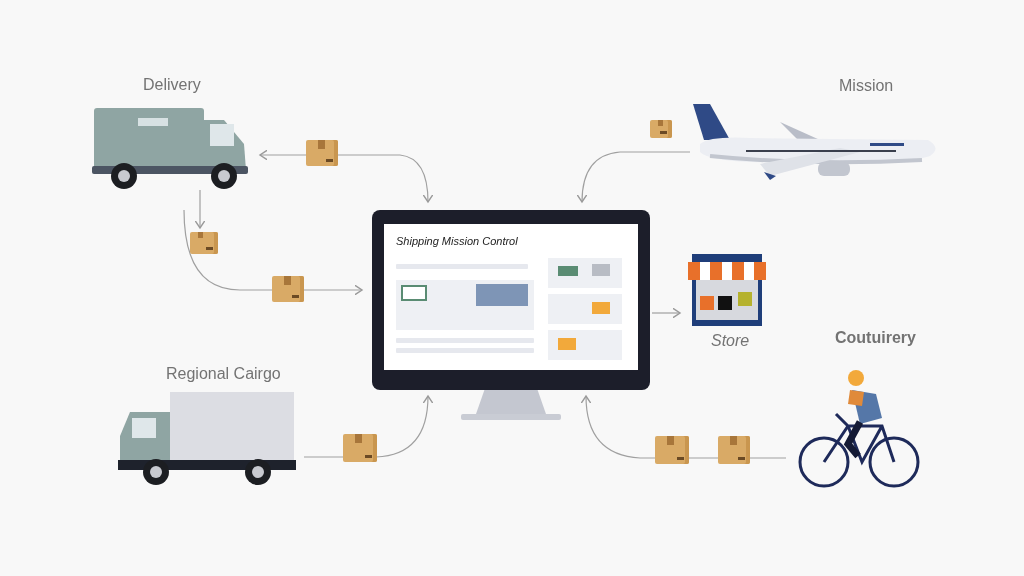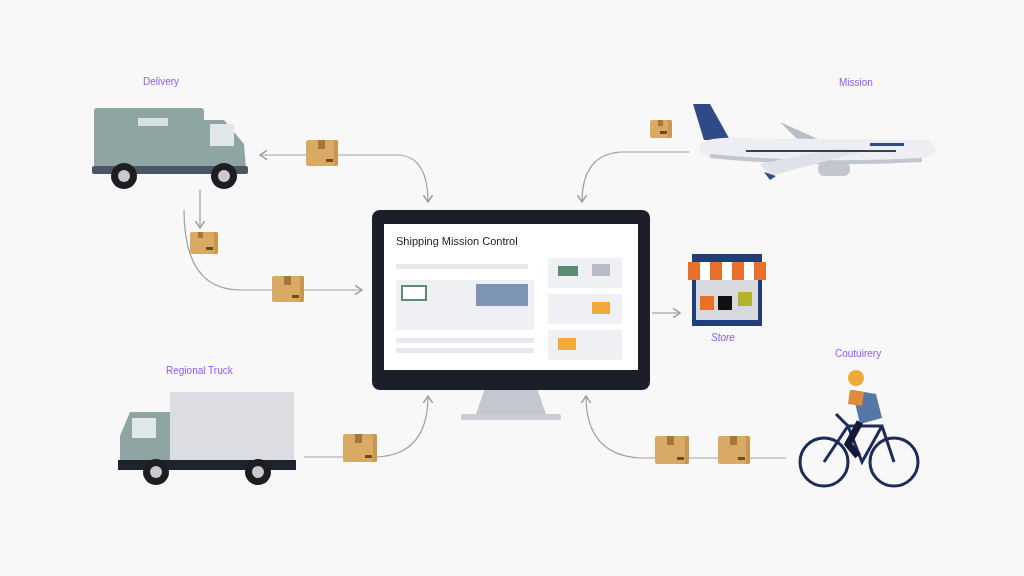--- a/index.html
+++ b/index.html
@@ -1,26 +1,26 @@
 <!DOCTYPE html>
 <html><head>
 <meta charset="utf-8">
 <style>
   * { box-sizing: border-box; margin: 0; padding: 0; }
   body { width: 1024px; height: 576px; background: #f8f8f8; font-family: "Liberation Sans", sans-serif; position: relative; overflow: hidden; color: #2a2a2a; }
   .abs { position: absolute; }
-  .label { font-size: 10px; color: #8b5cf6; white-space: nowrap; }
+  .label { font-size: 16px; color: #737373; white-space: nowrap; }
   svg.links { position: absolute; left: 0; top: 0; width: 1024px; height: 576px; }
   .box { position: absolute; width: 32px; height: 26px; background: #d9aa66; border-radius: 2px; box-shadow: inset -4px 0 0 #c9964f; }
   .box::before { content: ""; position: absolute; left: 12px; top: 0; width: 7px; height: 9px; background: #a8763a; }
   .box::after { content: ""; position: absolute; right: 5px; bottom: 4px; width: 7px; height: 3px; background: #6b4a24; }
   .box.sm { width: 22px; height: 18px; }
   .box.sm::before { left: 8px; width: 5px; height: 6px; }
   
-  .monitor { left: 372px; top: 210px; width: 278px; height: 180px; background: #1c1e2a; border-radius: 8px; }
+  .monitor { left: 372px; top: 210px; width: 278px; height: 180px; background: #1c1e2a; border-radius: 8px; font-style: italic; }
   .screen { position: absolute; left: 12px; top: 14px; right: 12px; bottom: 20px; background: #fff; }
   .screen-title { position: absolute; left: 12px; top: 11px; font-size: 11px; color: #222; }
   .stand { left: 476px; top: 390px; width: 70px; height: 24px; background: #c4c7d0; clip-path: polygon(12% 0, 88% 0, 100% 100%, 0 100%); }
   .base { left: 461px; top: 414px; width: 100px; height: 6px; background: #c9ccd4; border-radius: 2px; }
   .bar { position: absolute; background: #e6e8ee; height: 5px; border-radius: 1px; }
   .panel { position: absolute; background: #eef0f4; }
 </style>
 </head>
 <body>
 
@@ -107,34 +107,34 @@
       <rect x="12" y="10" width="10" height="18"></rect>
       <rect x="34" y="10" width="10" height="18"></rect>
       <rect x="56" y="10" width="10" height="18"></rect>
     </g>
   <rect x="12" y="44" width="14" height="14" fill="#e8702a"></rect>
   <rect x="30" y="44" width="14" height="14" fill="#111"></rect>
   <rect x="50" y="40" width="14" height="14" fill="#b5b22e"></rect>
 </svg>
 <div class="abs label" style="left:711px;top:332px;font-style:italic;">Store</div>
 
-<div class="abs label" style="left:166px;top:365px;">Regional Truck</div>
+<div class="abs label" style="left:166px;top:365px;">Regional Cairgo</div>
 <svg class="abs" style="left:116px;top:392px;" width="182" height="98">
   <rect x="54" y="0" width="124" height="72" fill="#dcdde3"></rect>
   <path d="M54,20 L14,20 L4,44 L4,74 L54,74 Z" fill="#8fa5a3"></path>
   <rect x="16" y="26" width="24" height="20" fill="#dfe7ea"></rect>
   <rect x="2" y="68" width="178" height="10" fill="#1e222c"></rect>
   <circle cx="40" cy="80" r="13" fill="#1c1e22"></circle>
     <circle cx="40" cy="80" r="6" fill="#c8cad0"></circle>
   <circle cx="142" cy="80" r="13" fill="#1c1e22"></circle>
     <circle cx="142" cy="80" r="6" fill="#c8cad0"></circle>
 </svg>
 <div class="box" style="left:343px;top:434px;width:34px;height:28px;"></div>
 
-<div class="abs label" style="left:835px;top:348px;">Coutuirery</div>
+<div class="abs label" style="left:835px;top:329px;font-weight:bold;">Coutuirery</div>
 <div class="box" style="left:655px;top:436px;width:34px;height:28px;"></div>
 <div class="box" style="left:718px;top:436px;width:32px;height:28px;"></div>
 <svg class="abs" style="left:796px;top:366px;" width="126" height="124">
   <circle cx="28" cy="96" r="24" fill="none" stroke="#1e2a5a" stroke-width="3"></circle>
   <circle cx="98" cy="96" r="24" fill="none" stroke="#1e2a5a" stroke-width="3"></circle>
   <path d="M28,96 L52,60 L86,60 L98,96 M52,60 L66,96 L86,60 M40,48 L52,60" stroke="#1e2a5a" stroke-width="3" fill="none"></path>
   <circle cx="60" cy="12" r="8" fill="#f2a93b"></circle>
   <path d="M56,24 L80,28 L86,52 L64,58 Z" fill="#5577a8"></path>
   <path d="M54,24 L68,26 L66,40 L52,38 Z" fill="#e08a3a"></path>
   <path d="M64,56 L52,78 L62,90" stroke="#141a35" stroke-width="7" fill="none"></path>

